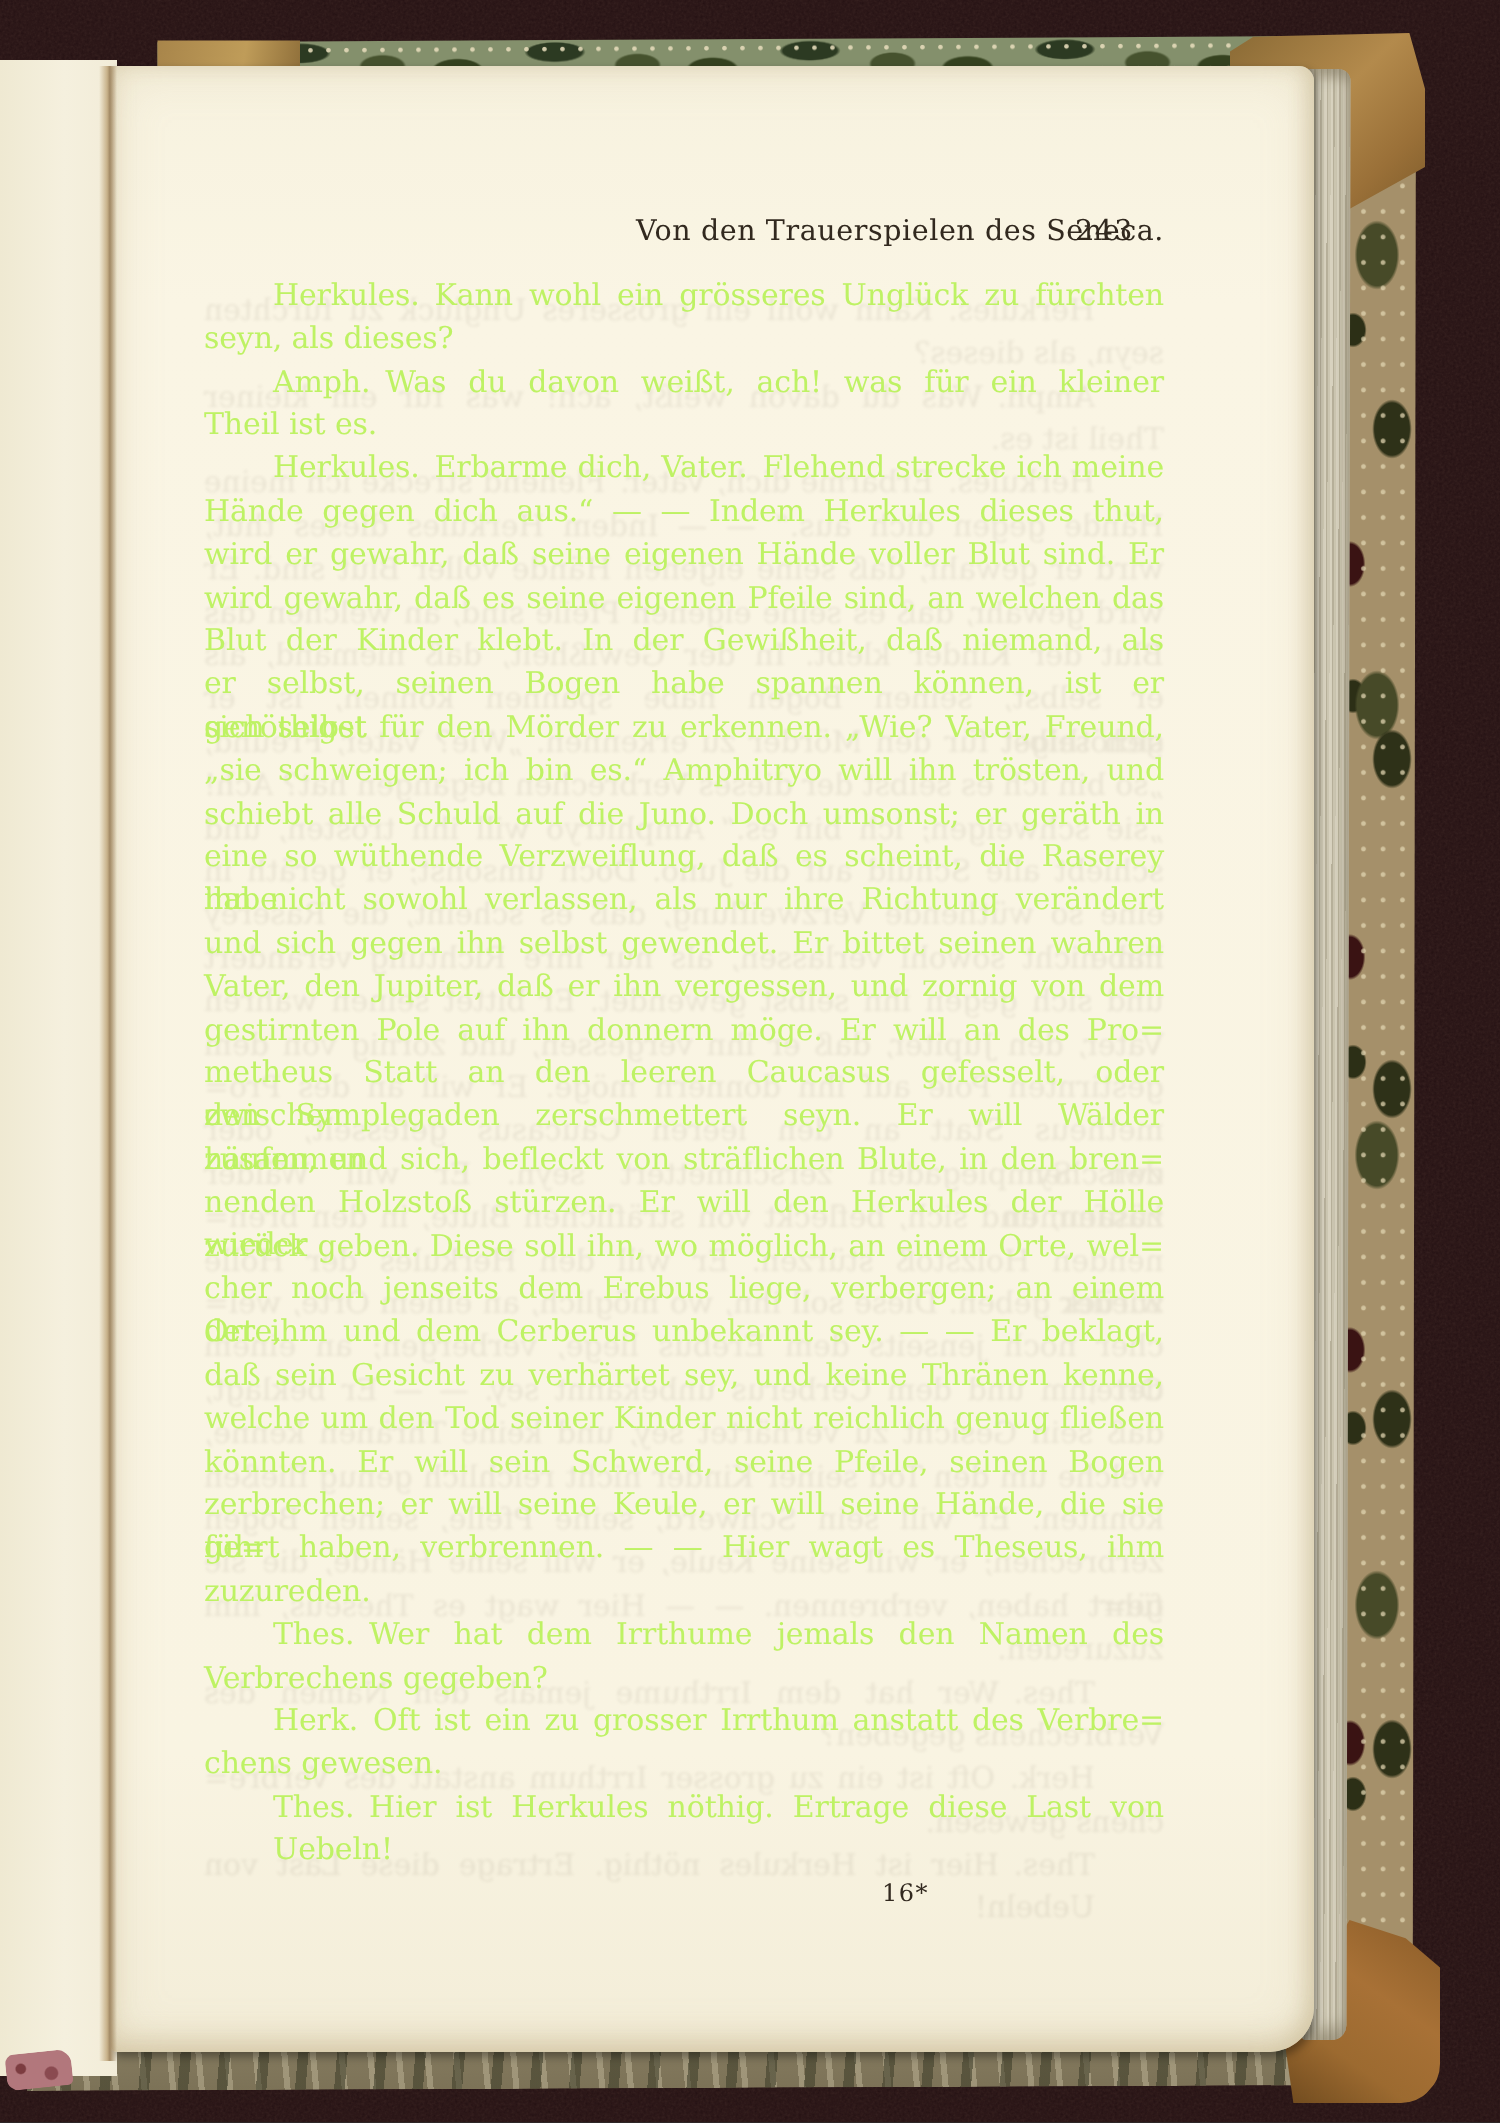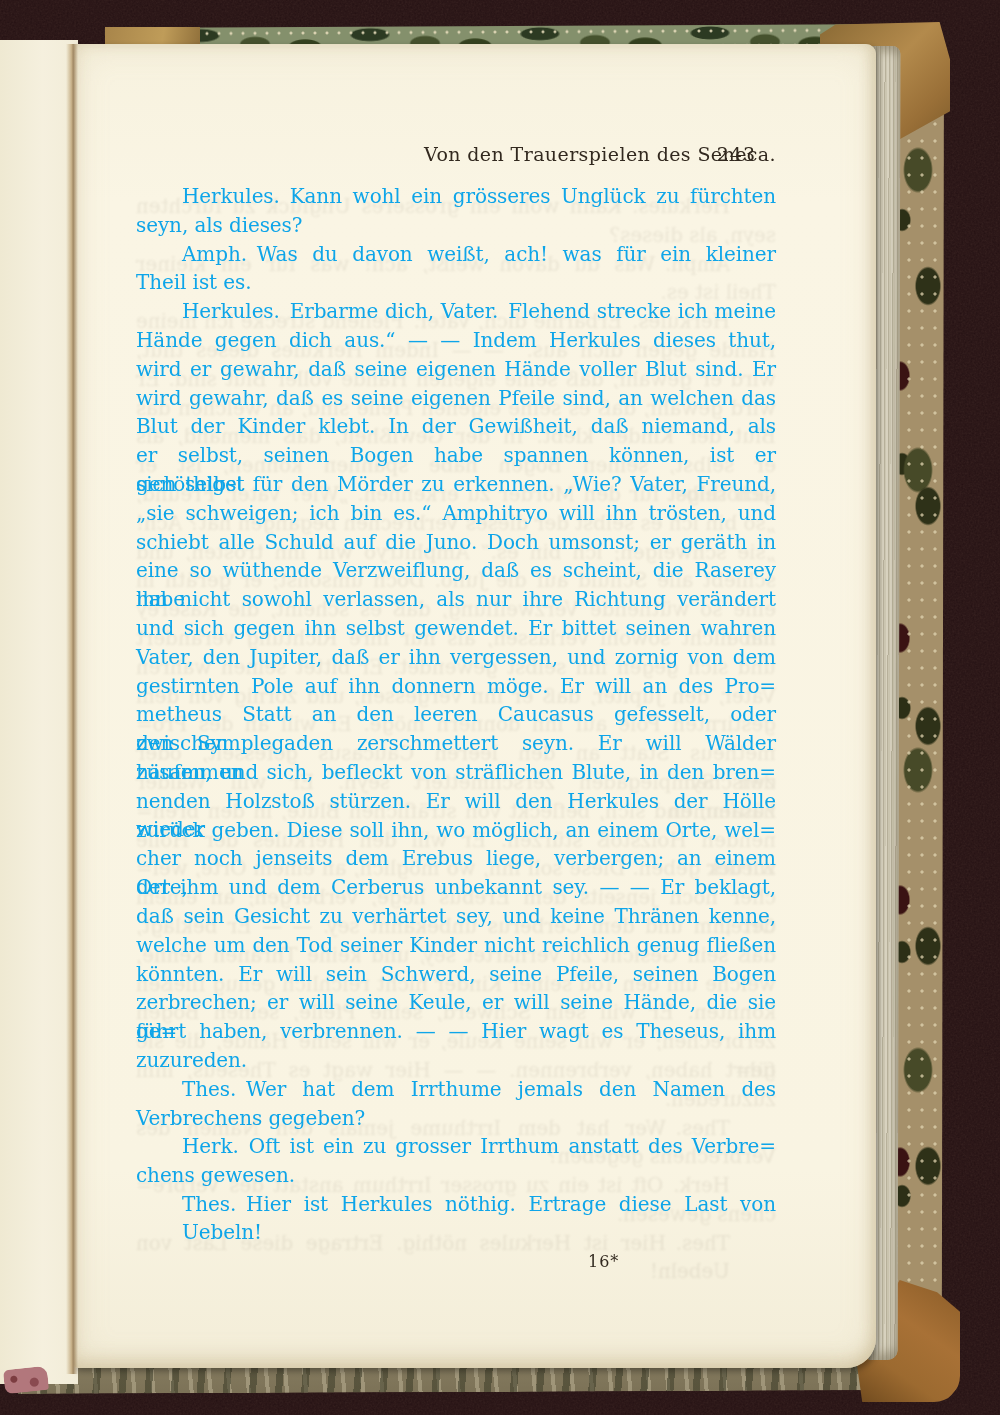--- a/index.html
+++ b/index.html
@@ -57,21 +57,21 @@
     background:linear-gradient(90deg,rgba(160,135,95,0),rgba(196,172,130,.9) 45%,rgba(150,122,82,.85) 60%,rgba(160,135,95,0));}
   .red-sliver{position:absolute;left:4px;top:1368px;width:44px;height:24px;border-radius:6px 10px 4px 8px;
     transform:rotate(-6deg);
     background:radial-gradient(circle 4px at 10px 10px,#7c3c40 0 3px,rgba(124,60,64,0) 4px),
                radial-gradient(circle 5px at 30px 15px,#8a4a50 0 4px,rgba(138,74,80,0) 5px),#b2777c;}
 
   
   .header-row{position:absolute;left:136px;top:143px;width:640px;text-align:right;
     font-size:19px;color:#32291f;letter-spacing:.4px;}
   .header-row .page-num{position:absolute;right:20px;top:0;letter-spacing:1px;}
-  .body-text,.body-bleed{position:absolute;left:136px;top:182px;width:640px;color:#0ea5e9;}
+  .body-text,.body-bleed{position:absolute;left:136px;top:182px;width:640px;color:#bef264;}
   .line{font-size:20px;line-height:28.6px;height:28.8px;text-align:justify;letter-spacing:-0.1px;}
   .jst{text-align-last:justify;}
   .njst{text-align-last:left;}
   .ind{padding-left:46px;}
   .body-bleed{top:192px;transform:scaleX(-1);opacity:.11;filter:blur(1.1px);color:#6e6250;}
   .sig{position:absolute;left:588px;top:1252px;font-size:16px;color:#32291f;letter-spacing:1px;}
 </style>
 </head>
 <body>
 

